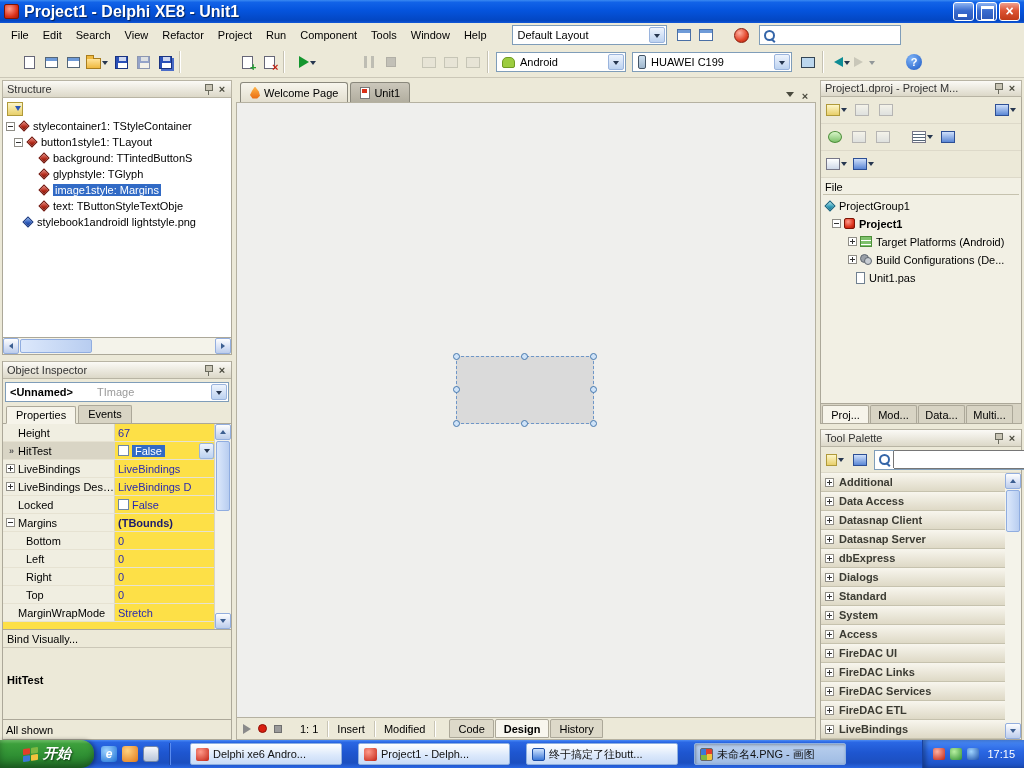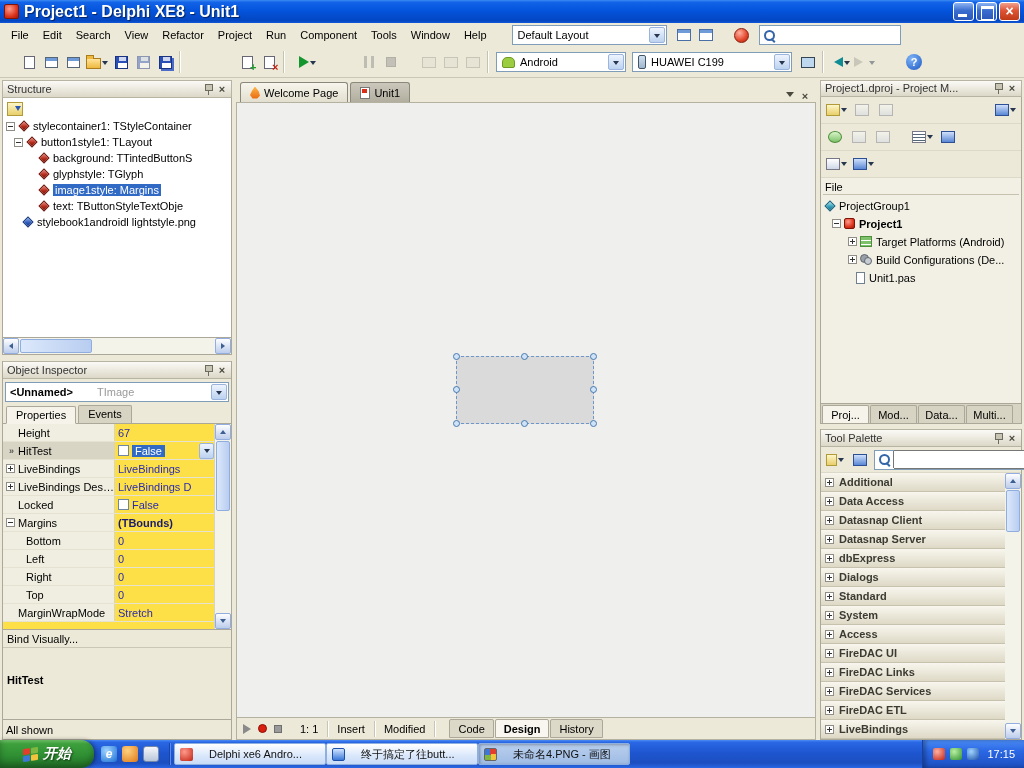--- a/index.html
+++ b/index.html
@@ -188,21 +188,21 @@
 .xp-flag i{border-radius:1px}
 .xp-flag i:nth-child(1){background:#e33e2b}.xp-flag i:nth-child(2){background:#7eb842}
 .xp-flag i:nth-child(3){background:#3b78d8}.xp-flag i:nth-child(4){background:#f3c33d}
 #quick-launch{display:flex;align-items:center;gap:5px;padding:0 7px}
 .ql{width:16px;height:16px;border-radius:3px;display:flex;align-items:center;justify-content:center;color:#fff;font-weight:bold;font-size:12px}
 .ql.ie{background:radial-gradient(circle at 35% 30%,#9fd4ff,#1c6fd4)}
 .ql.ie::before{content:"e";font-style:italic}
 .ql.desk{background:linear-gradient(#f5f7fa,#b9c6da);border:1px solid #7588a8}
 .ql.med{background:radial-gradient(circle at 35% 30%,#ffd27f,#e07818)}
 .tb-div{width:2px;height:22px;border-left:1px solid #1a44a8;border-right:1px solid #5a8cf0;margin:0 3px}
-.task{width:152px;height:22px;margin-left:0;border-radius:2px;border:1px solid #8eb0e0;background:linear-gradient(#ffffff,#dce9fb 55%,#c8dbf7);display:flex;align-items:center;padding:0 5px;gap:16px;color:#111;flex:none}
+.task{width:152px;height:22px;margin-left:16px;border-radius:2px;border:1px solid #8eb0e0;background:linear-gradient(#ffffff,#dce9fb 55%,#c8dbf7);display:flex;align-items:center;padding:0 5px;gap:4px;color:#111;flex:none}
 .task.active{background:linear-gradient(#b9cfee,#9fbce4);box-shadow:inset 1px 1px 3px rgba(0,0,0,.3)}
 .task .lbl{white-space:nowrap;overflow:hidden;text-overflow:ellipsis}
 .ti{width:13px;height:13px;border-radius:2px;flex:none}
 .ti.delphi{background:radial-gradient(circle at 35% 30%,#ff9a8a,#c22213)}
 .ti.web{background:linear-gradient(#cfe4ff,#3b78d8);border:1px solid #1c4fa8}
 .ti.paint{background:conic-gradient(#e33e2b 0 25%,#f3c33d 0 50%,#7eb842 0 75%,#3b78d8 0);border:1px solid #666}
 #tray{margin-left:auto;height:28px;display:flex;align-items:center;gap:5px;padding:0 9px 0 10px;background:linear-gradient(180deg,#4b8bf5,#2a67e4 40%,#1c4fc0);border-left:1px solid #1741a0;box-shadow:inset 3px 0 4px rgba(0,0,0,.3);color:#fff}
 .tray-ic{width:12px;height:12px;border-radius:2px}
 .tray-ic.g{background:radial-gradient(circle at 35% 30%,#b8f0a0,#2f8f33)}
 .tray-ic.b{background:radial-gradient(circle at 35% 30%,#9fd4ff,#1c4fa8)}
@@ -791,20 +791,24 @@
     <span class="ql ie"></span>
     <span class="ql med"></span>
     <span class="ql desk"></span>
   </div>
   <span class="tb-div"></span>
   <div class="task">
     <span class="ti delphi"></span>
     <span class="lbl">Delphi xe6 Andro...</span>
   </div>
   <div class="task">
+    <span class="ti delphi"></span>
+    <span class="lbl">Project1 - Delph...</span>
+  </div>
+  <div class="task">
     <span class="ti web"></span>
     <span class="lbl">终于搞定了往butt...</span>
   </div>
   <div class="task active">
     <span class="ti paint"></span>
     <span class="lbl">未命名4.PNG - 画图</span>
   </div>
   <div id="tray">
     <span class="tray-ic w"></span>
     <span class="tray-ic g"></span>

